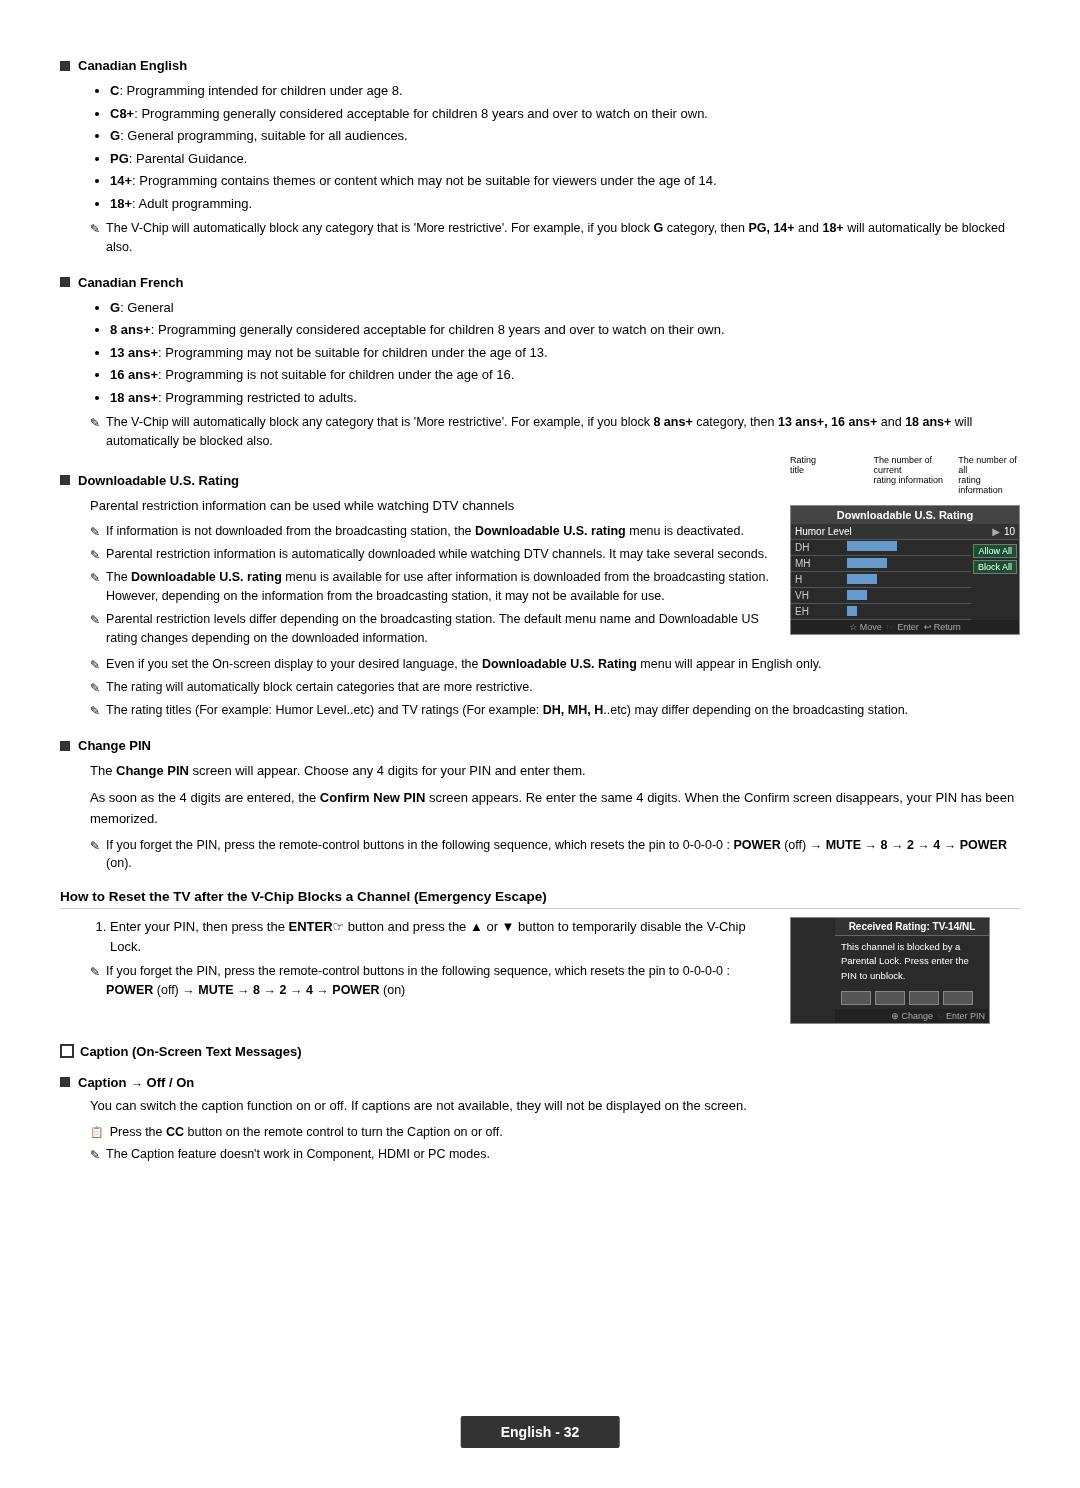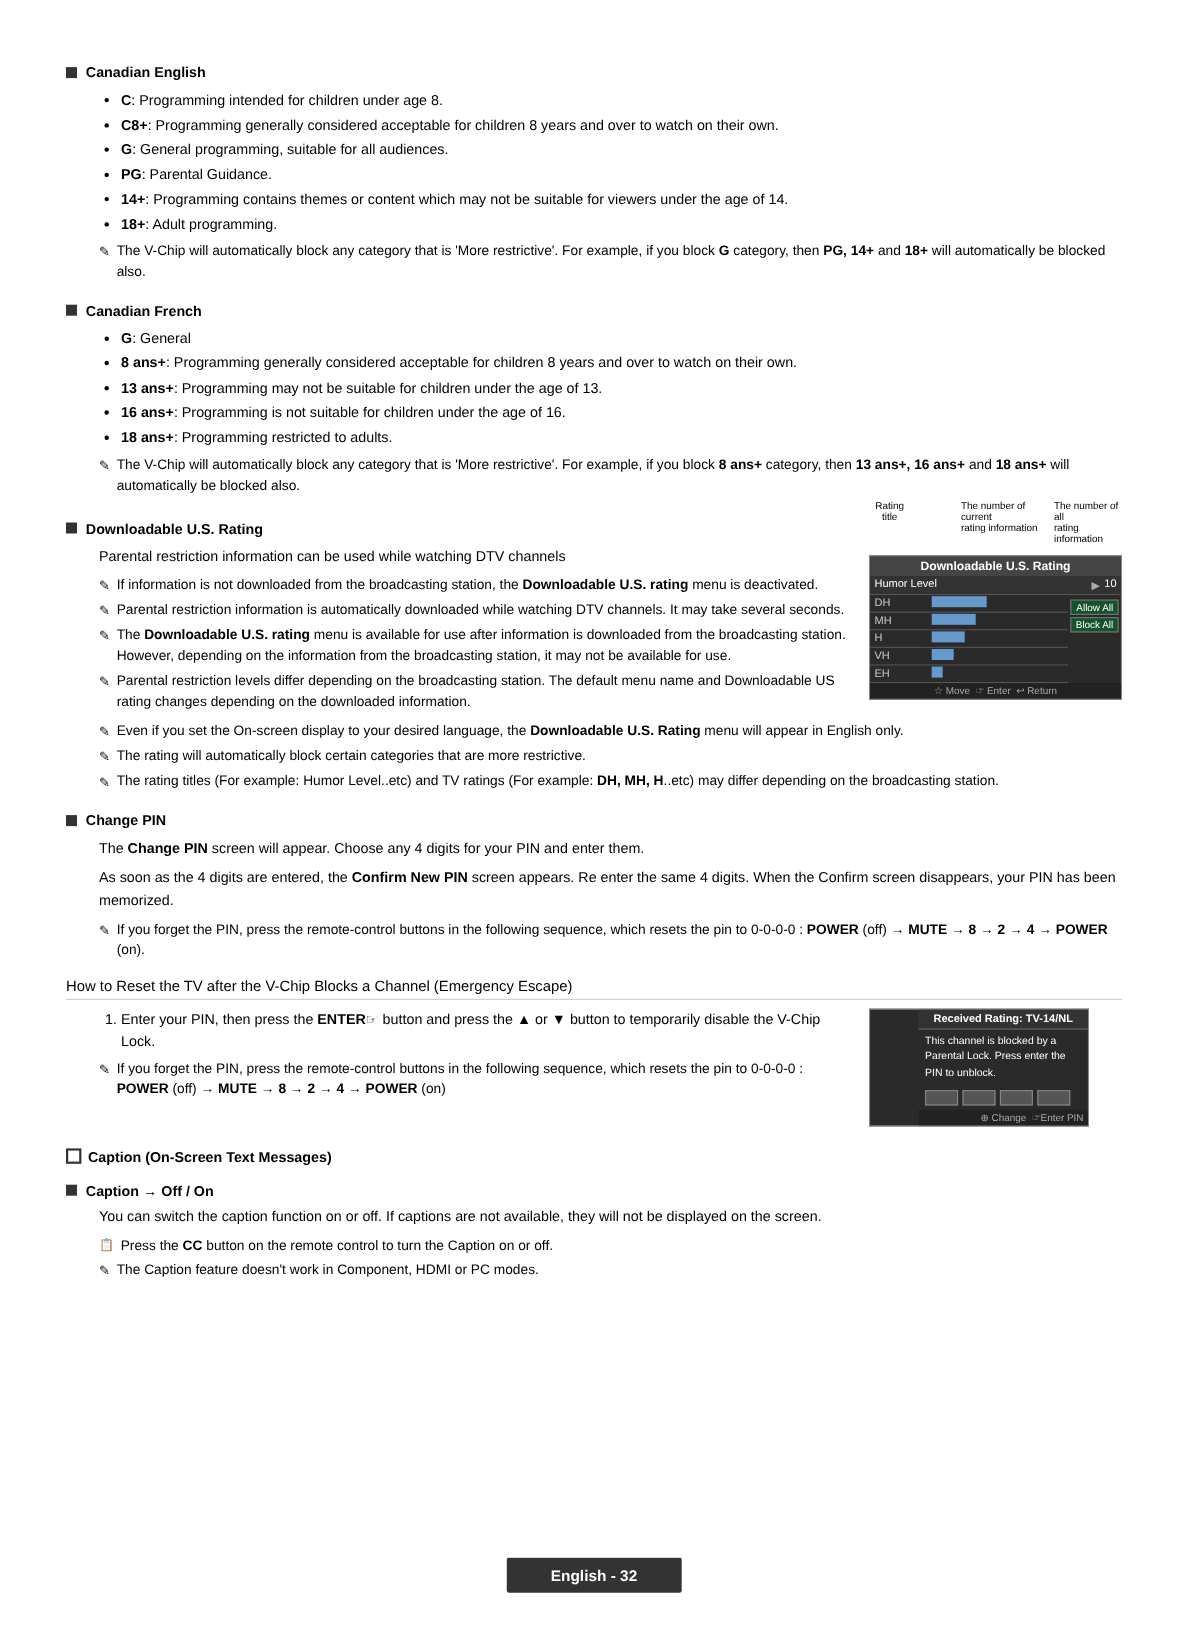--- a/index.html
+++ b/index.html
@@ -183,21 +183,21 @@
     }
     .heading-box .checkbox-sq {
       width: 14px;
       height: 14px;
       border: 2px solid #333;
       display: inline-block;
       flex-shrink: 0;
     }
 
     .section-bold-header {
-      font-weight: normal;
+      font-weight: bold;
       font-size: 13.5px;
       margin: 16px 0 8px 0;
       border-bottom: 1px solid #ccc;
       padding-bottom: 4px;
     }
 
     .numbered-list {
       margin-left: 50px;
       margin-bottom: 6px;
     }
@@ -276,21 +276,21 @@
       <span class="note-text">The <b>Downloadable U.S. rating</b> menu is available for use after information is downloaded from the broadcasting station. However, depending on the information from the broadcasting station, it may not be available for use.</span>
     </div>
     <div class="note-line">
       <span class="note-icon">✎</span>
       <span class="note-text">Parental restriction levels differ depending on the broadcasting station. The default menu name and Downloadable US rating changes depending on the downloaded information.</span>
     </div>
   </div>
   <div class="right">
 
     <div style="display:flex; justify-content:flex-end; font-size:9px; color:#000; gap:6px; margin-bottom:2px;">
-      <span style="margin-right:40px;text-align:center;">Rating title</span>
+      <span style="margin-right:40px;">Rating title</span>
       <span>The number of current<br>rating information</span>
       <span>The number of all<br>rating information</span>
     </div>
     <div class="tv-widget">
       <div class="tv-widget-header">Downloadable U.S. Rating</div>
 
       <div style="display:flex; align-items:center; background:#333; padding:2px 4px; border-bottom:1px solid #555;">
         <span style="flex:1; font-size:10px; color:#fff;">Humor Level</span>
         <span style="font-size:10px; color:#aaa;">▶</span>
         <span style="font-size:10px; color:#fff; margin-left:4px;">10</span>

